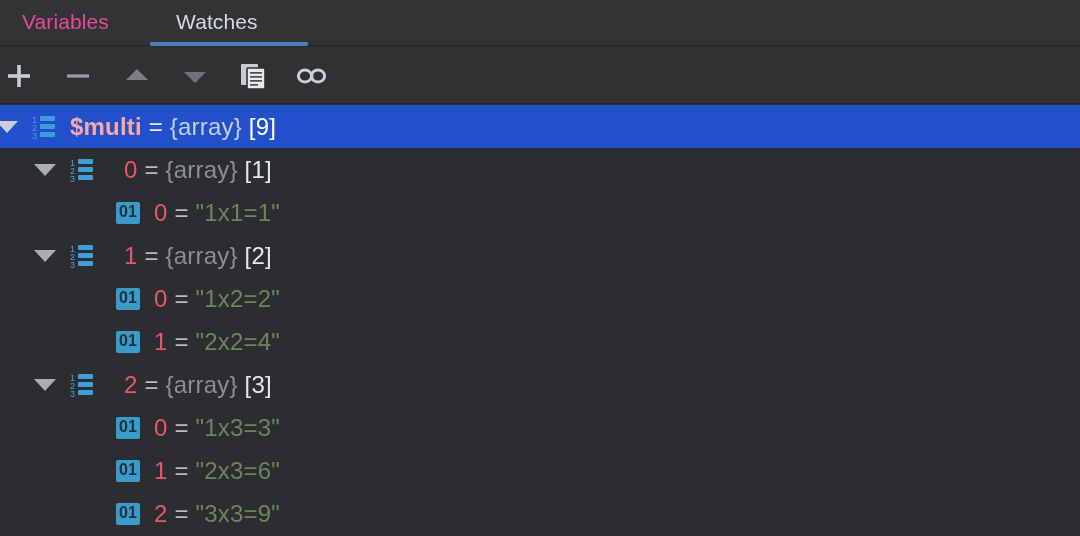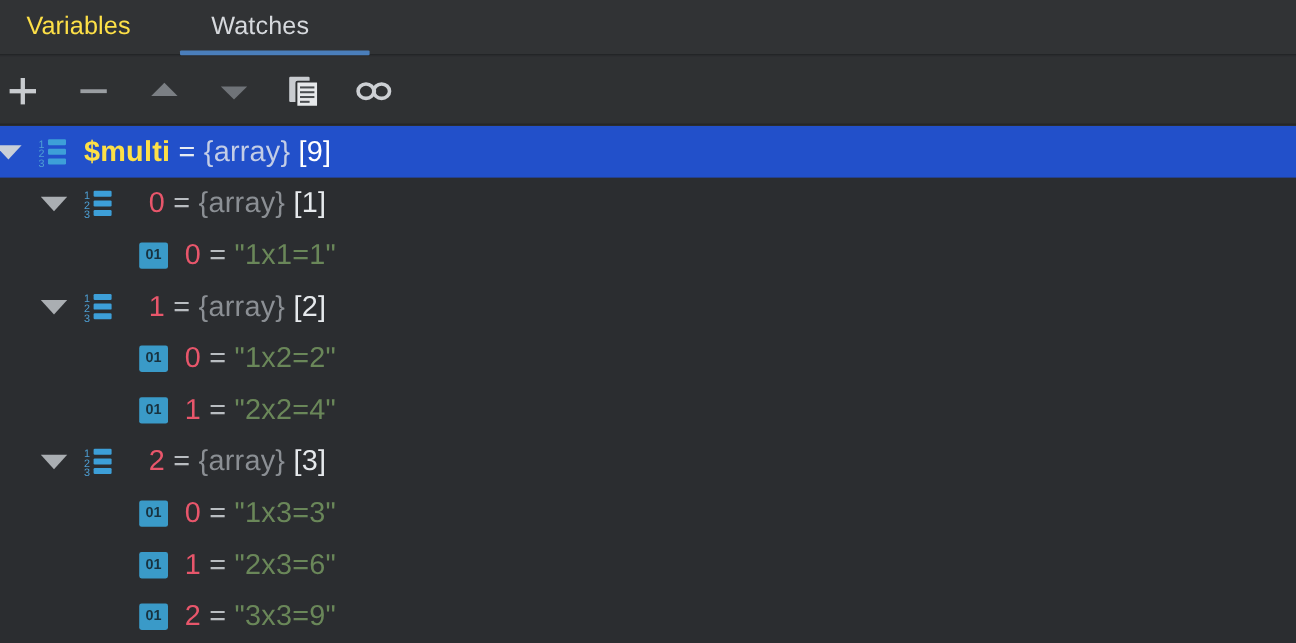--- a/index.html
+++ b/index.html
@@ -27,21 +27,21 @@
     height: 46px;
     background: #313335;
     border-bottom: 1px solid #232527;
   }
   .tab {
     position: absolute;
     top: 0;
     height: 46px;
     line-height: 44px;
     font-size: 21px;
-    color: #fde047;
+    color: #ec4899;
     cursor: default;
     letter-spacing: 0.1px;
   }
   .tab-variables { left: 22px; }
   .tab-watches   { left: 176px; text-align: right; }
   .tab.active { color: #d6d9dd; }
   .tab-underline {
     position: absolute;
     left: 150px;
     top: 42px;
@@ -126,21 +126,21 @@
   
   .d1 .arrow { left: 32px; }
   .d1 .vicon { left: 70px; }
   .d1 .label { left: 124px; }
 
   
   .d2 .vicon { left: 116px; }
   .d2 .label { left: 154px; }
 
   
-  .t-name-root { color: #fde047; font-weight: 600; }
+  .t-name-root { color: #fca5a5; font-weight: 600; }
   .t-key       { color: #e8566b; }
   .t-eq        { color: #b9bdc1; }
   .t-type      { color: #8b8f94; margin-top: 44px; }
   .t-count     { color: #e6e9ec; }
   .t-string    { color: #6a8759; }
   .selected .t-eq     { color: #e8ecf2; }
   .selected .t-type   { color: #c3cde6; }
   .selected .t-count  { color: #ffffff; }
 
   
@@ -184,21 +184,21 @@
     width: 24px; height: 22px;
     background: #3a9ac8;
     border-radius: 2px;
     position: relative;
     top: 2px;
   }
   .str-icon span {
     position: absolute;
     left: 0; right: 0; top: 3px;
     text-align: center;
-    font-size: 12px;
+    font-size: 16px;
     line-height: 14px;
     color: #18323f;
     font-family: "Liberation Sans", sans-serif;
     font-weight: 700;
   }
 
   
   .watermark {
     position: absolute;
     left: 846px;

